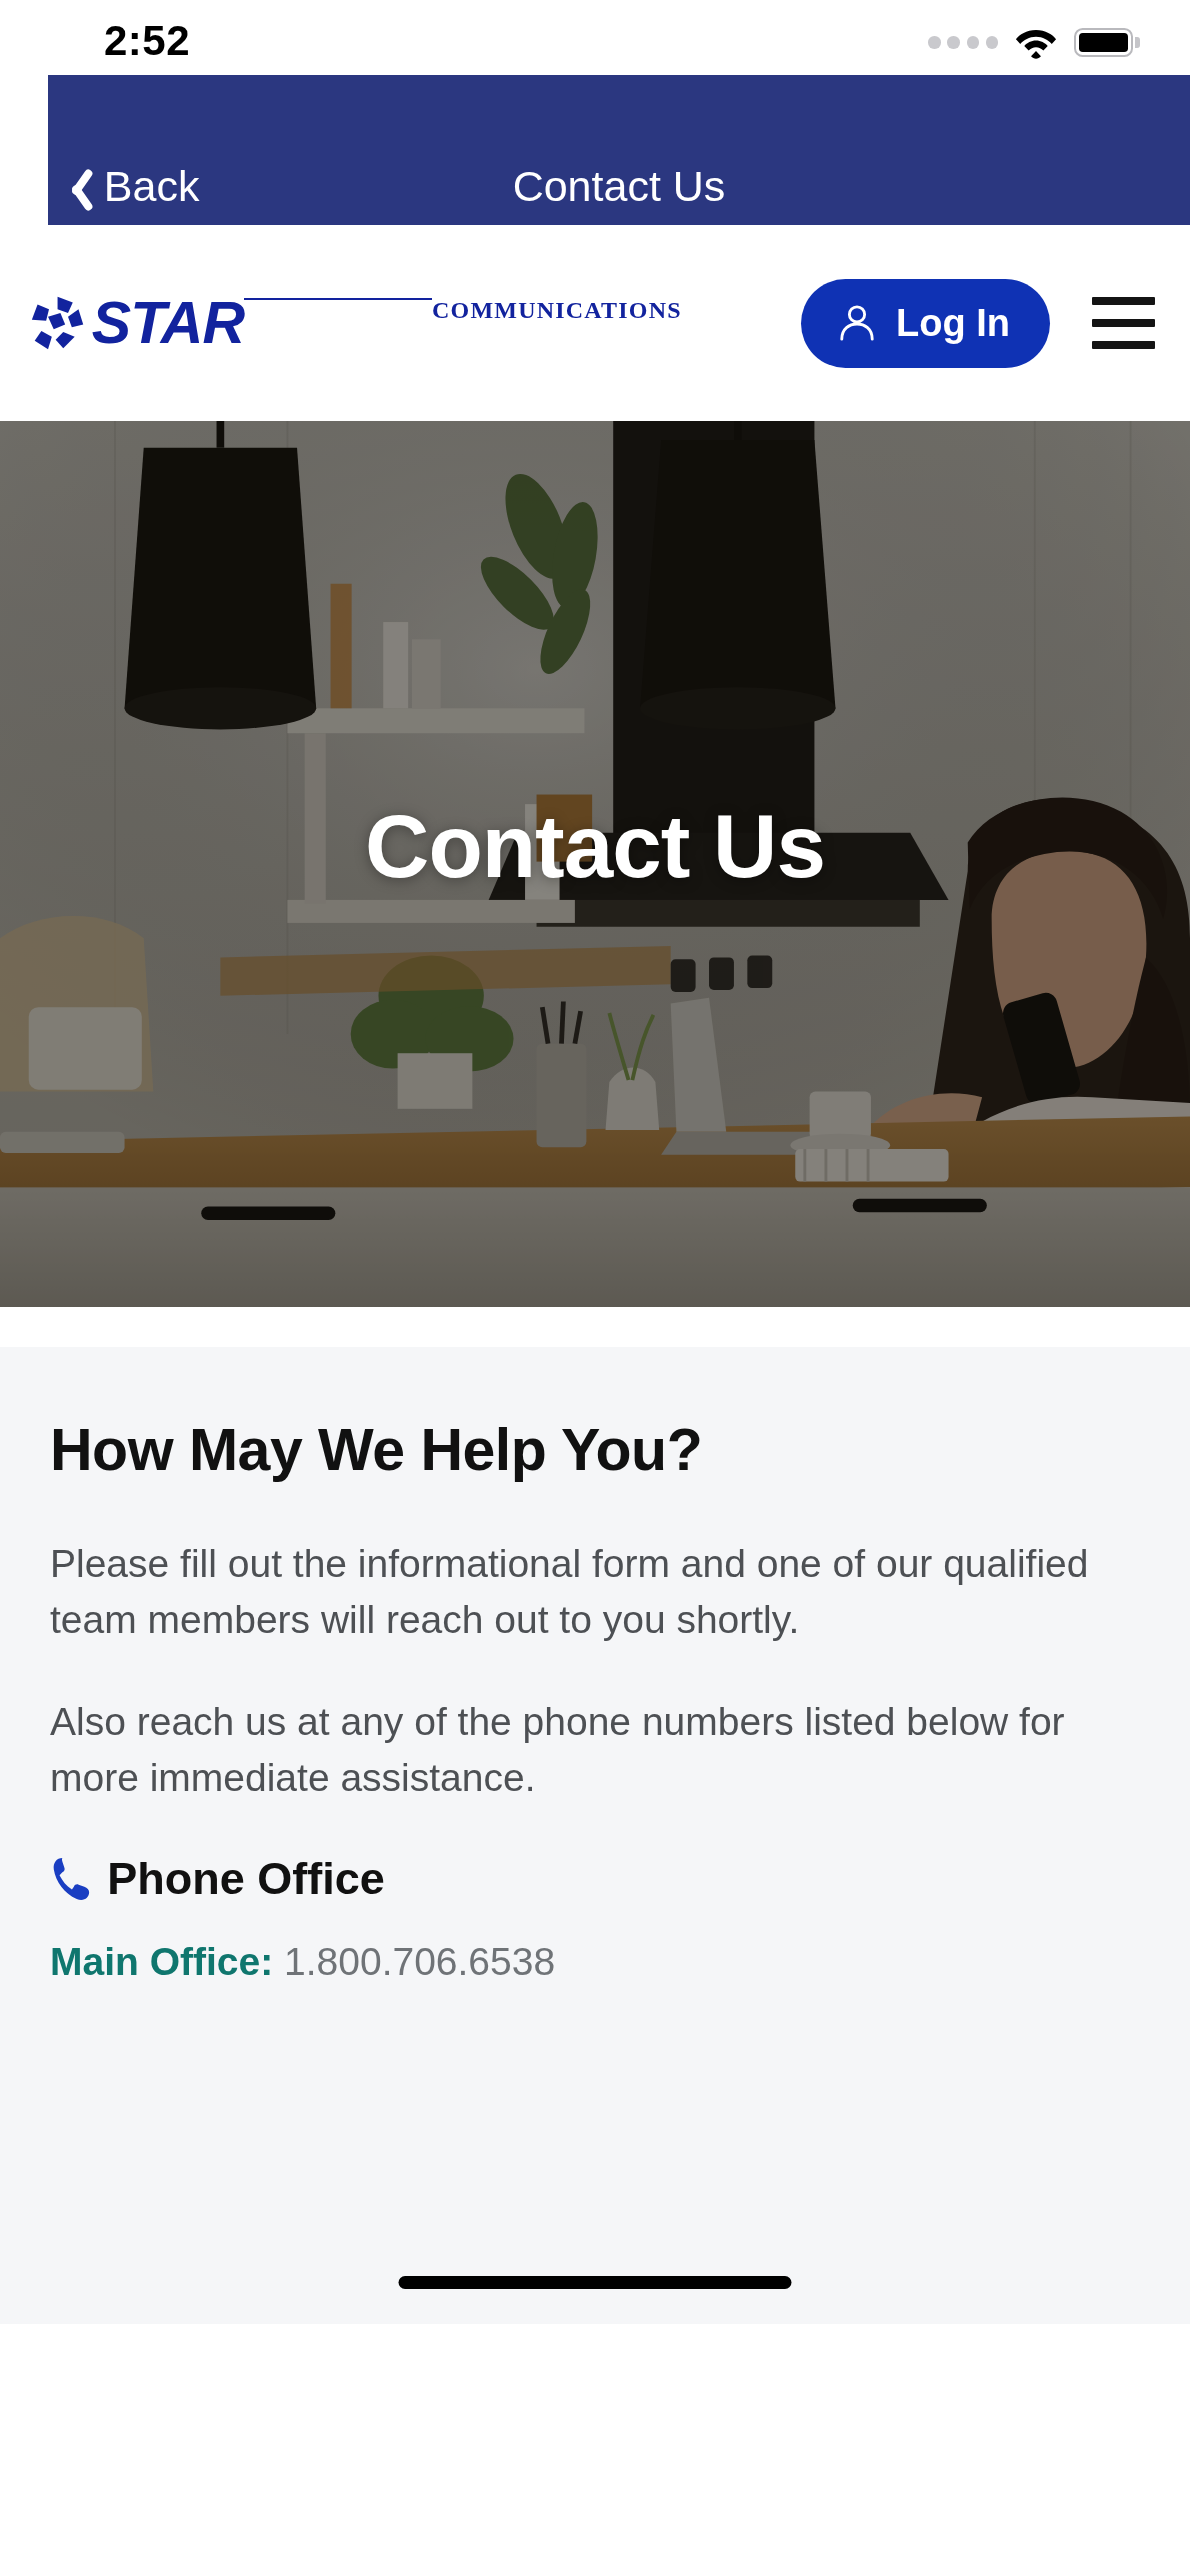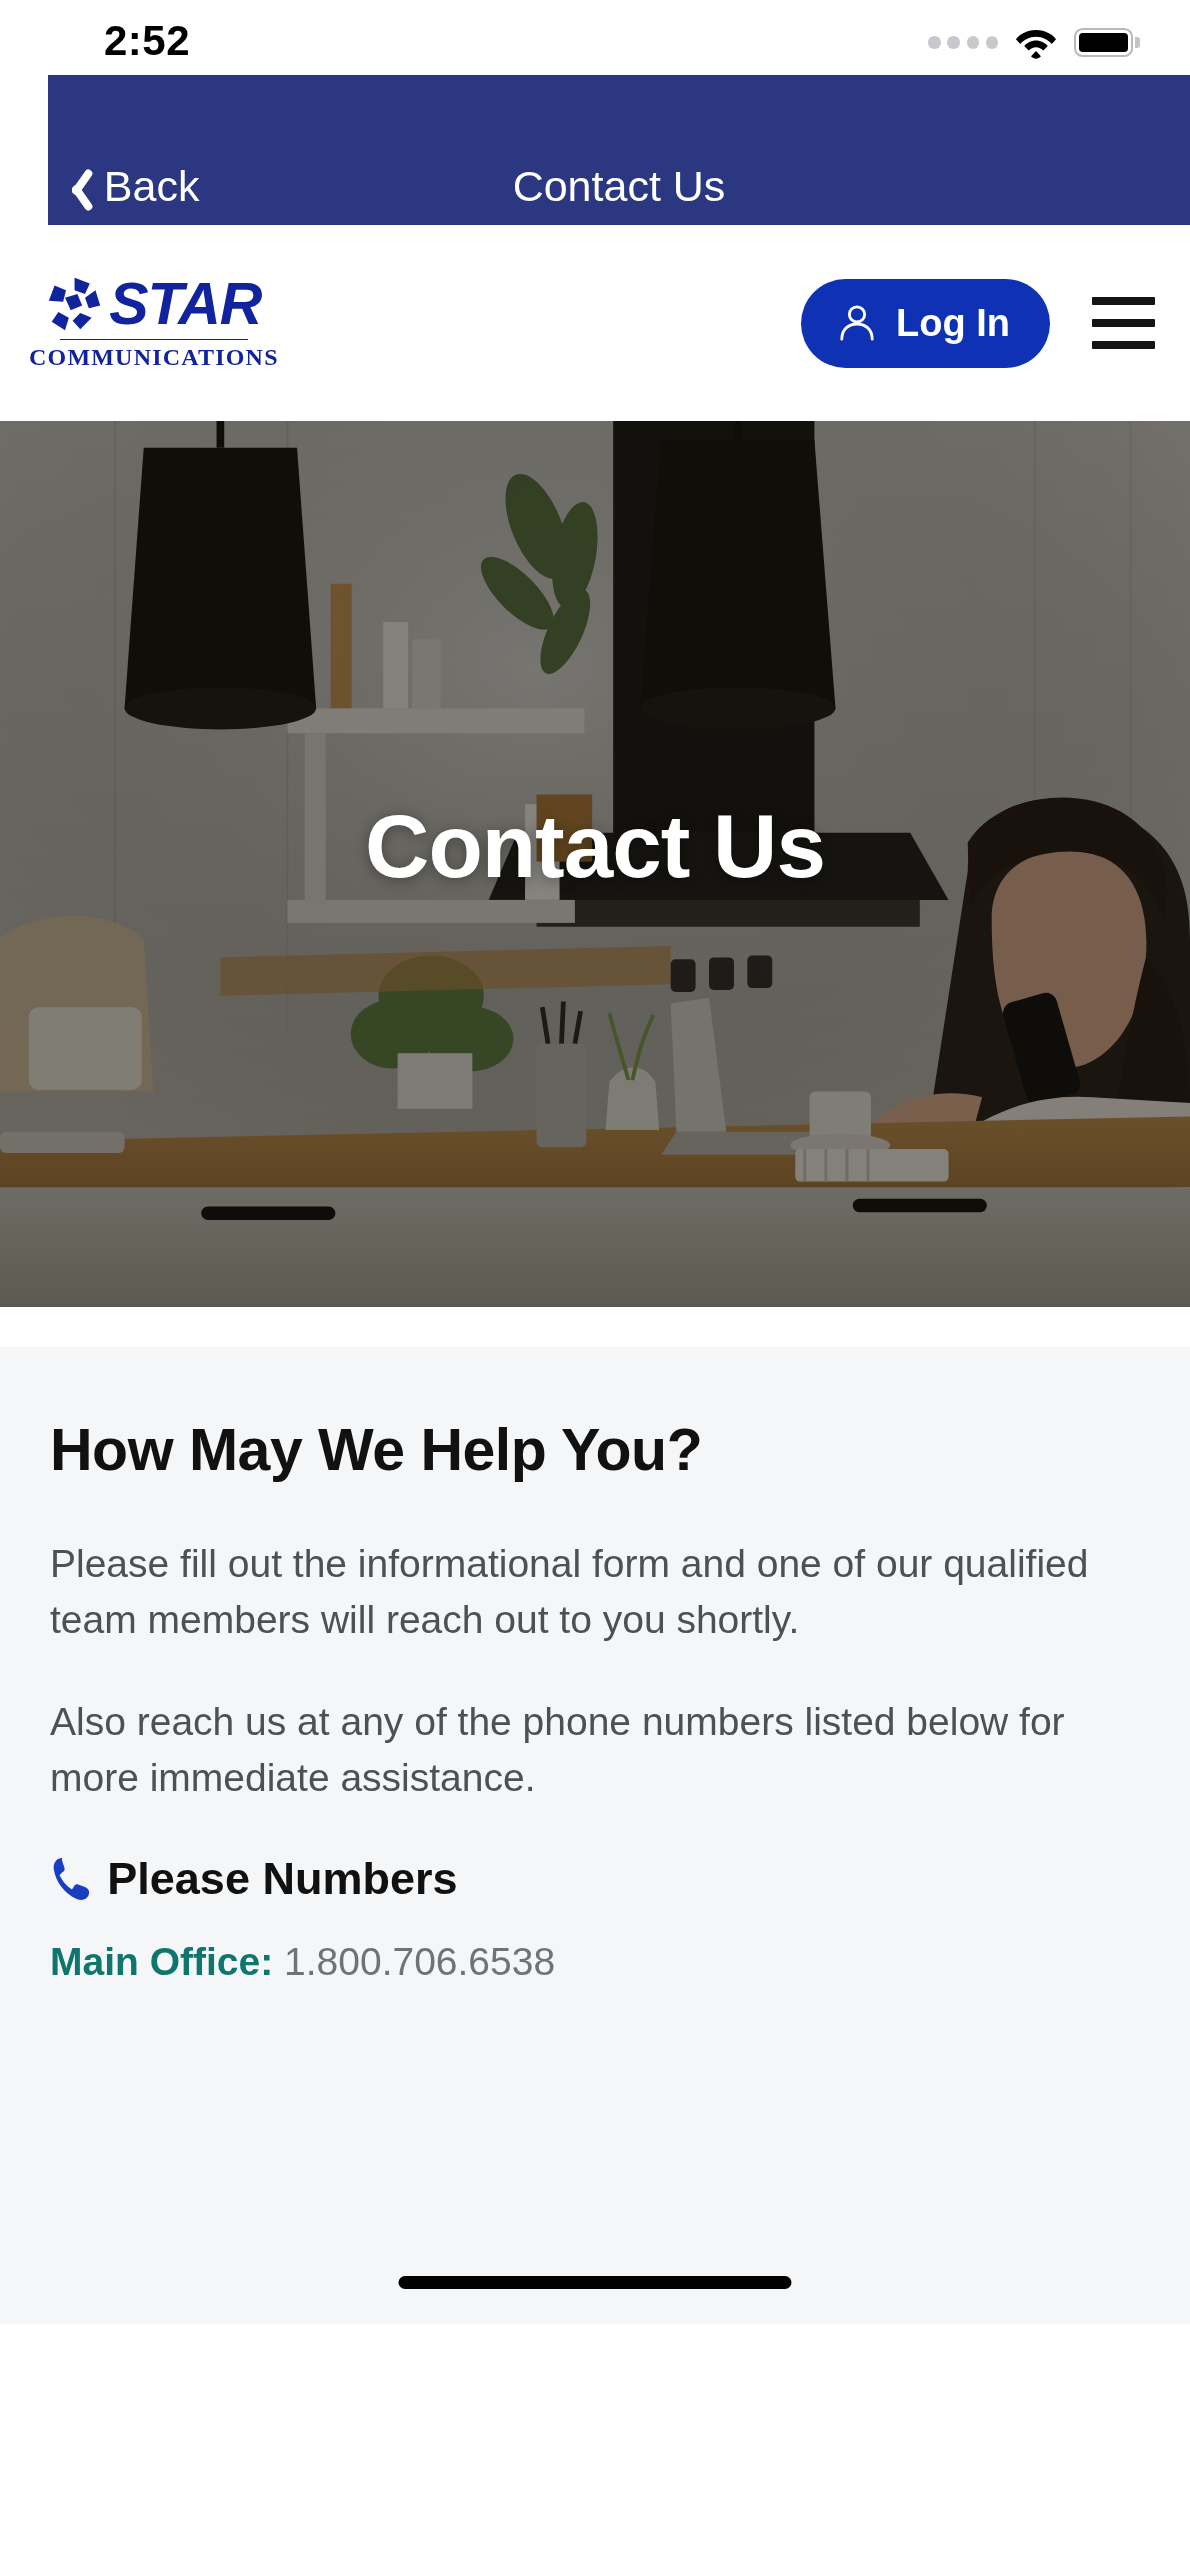--- a/index.html
+++ b/index.html
@@ -60,21 +60,21 @@
     position:absolute; left:0; right:0; text-align:center;
     color:#fff; font-size:43px; font-weight:400; pointer-events:none;
   }
 
   
   .siteheader {
     height:196px; background:#fff;
     display:flex; align-items:center; justify-content:space-between;
     padding:0 35px 0 29px;
   }
-  .logo { display:flex; flex-direction:column; align-items:center; }
+  .logo { display:flex; align-items:flex-start; }
   .logo-row { display:flex; align-items:center; gap:3.8px; }
   .logo-mark { width:59px; height:59px; flex:none; }
   .logo-star {
     font-size:59px; font-weight:800; color:#12239e; letter-spacing:-1px;
     font-family:"Liberation Sans", sans-serif; line-height:1; font-style:italic;
   }
   .logo-rule { width:188px; height:1.9px; background:#12239e; margin-top:4.8px; }
   .logo-sub {
     font-size:24px; font-weight:700; color:#12239e; letter-spacing:1.2px;
     font-family:"Liberation Serif", serif; margin-top:3.8px;
@@ -356,21 +356,21 @@
     <div class="sec-title">How May We Help You?</div>
     <div class="para">Please fill out the informational form and one of our qualified team members will reach out to you shortly.</div>
     <div class="para">Also reach us at any of the phone numbers listed below for more immediate assistance.</div>
 
     <div class="phone-head">
       <span class="phone-ico">
         <svg viewBox="0 0 44 48" width="42" height="46">
           <path d="M13 2 C7 2 3 7 4 14 C6 27 15 39 28 45 C35 48 41 44 41 38 C41 35 39 33 36 32 L30 30 C28 29 26 30 25 32 L23 35 C17 31 13 26 10 20 L13 17 C15 16 16 14 15 12 L13 6 C12 3 13 2 13 2 Z" fill="#1a3ec2"></path>
         </svg>
       </span>
-      <span class="phone-head-txt">Please Numbers</span>
+      <span class="phone-head-txt">Phone Office</span>
     </div>
 
     <div class="phone-row">
       <b>Main Office:</b>
       <span>1.800.706.6538</span>
     </div>
   </div>
 
   <div class="home-area">
     <div class="home-bar"></div>

